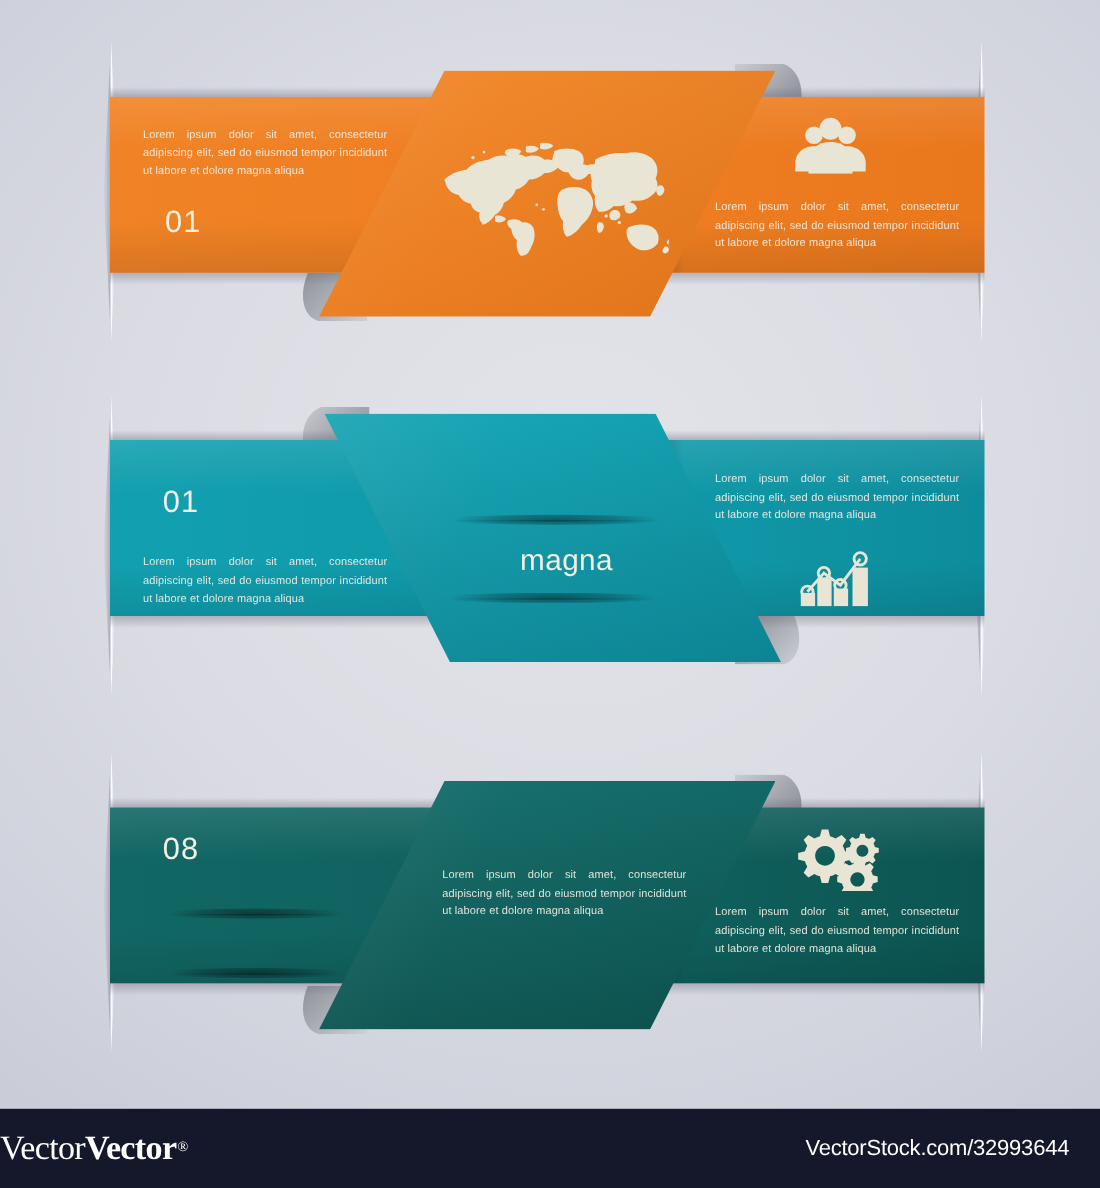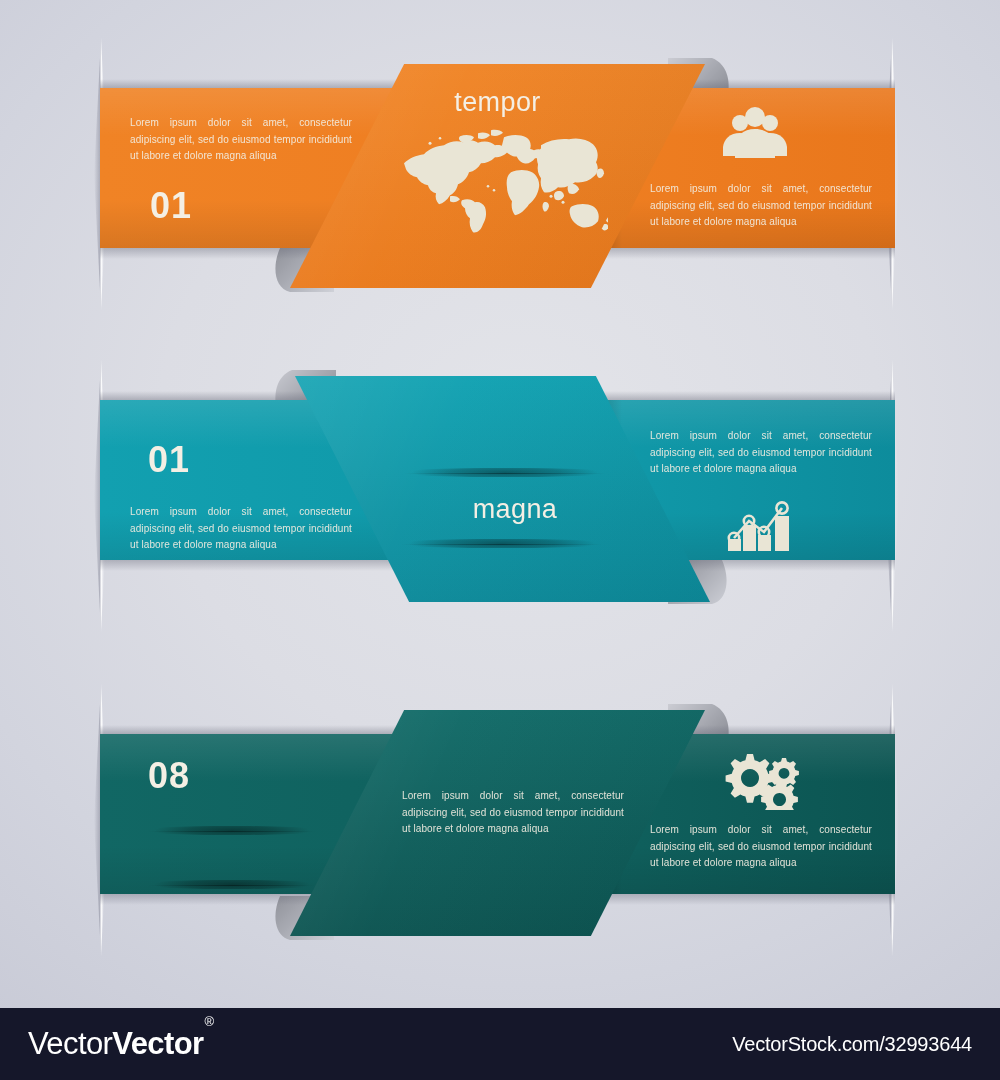--- a/index.html
+++ b/index.html
@@ -83,22 +83,22 @@
   
   .bodytext{
     font-size:10px;
     line-height:16.5px;
     text-align:justify;
     color:#f2ede1;
     opacity:.93;
     letter-spacing:.1px;
   }
   .num{
-    font-size:36px;
-    font-weight:700;
+    font-size:28px;
+    font-weight:400;
     color:#f4efe4;
     letter-spacing:1px;
     line-height:1;
   }
   .headline{
     font-size:27px;
     color:#f4efe4;
     letter-spacing:.4px;
     text-align:center;
     line-height:1;
@@ -117,24 +117,23 @@
   .icon-wrap{display:flex;align-items:center;justify-content:center;}
 
   
   #wm{
     position:absolute;left:0;bottom:0;width:1000px;height:72px;
     background:#15172a;
     display:flex;align-items:center;
     color:#ffffff;
   }
   #wm .logo{
-    margin-left:28px;
     font-size:31px;
     letter-spacing:-0.6px;
-    display:flex;align-items:flex-start;
+    display:flex;align-items:flex-end;font-family:Liberation Serif, serif;
   }
   #wm .logo .thin{font-weight:300;}
   #wm .logo .bold{font-weight:700;}
   #wm .logo .reg{font-size:13px;position:relative;top:-12px;margin-left:1px;}
   #wm .url{
     margin-left:auto;margin-right:28px;
     font-size:20px;letter-spacing:-0.2px;
   }
 </style>
 </head>
@@ -197,21 +196,20 @@
     </div>
 
     <div class="cast" style="left:596px;top:88px;width:26px;height:160px;
           background:linear-gradient(to right, rgba(0,0,0,0.22), rgba(0,0,0,0));
           clip-path:polygon(22% 0,100% 0,100% 100%,0 100%);"></div>
 
     <div class="center-panel" style="left:290px;top:64px;width:415px;height:224px;
                 background:linear-gradient(to bottom,#f08527,#ea7a1c);
                 --tl:27.5%; --br:72.5%;">
       <div class="inner-sheen"></div>
-      <div class="headline" style="position:absolute;left:0;right:0;top:25px;">tempor</div>
       <div class="icon-wrap" style="position:absolute;left:108px;top:62px;width:210px;height:108px;">
         <svg viewBox="0 0 420 215" width="210" height="108" aria-hidden="true">
           <g fill="#e9e5d5">
 
             <path d="M12,74 C22,64 36,58 52,56 C62,45 76,40 92,38 C104,30 118,28 130,32 C140,26 152,27 160,33
                      C172,28 186,30 194,38 C206,36 216,41 220,50 C214,58 204,62 194,62 C186,70 176,74 166,74
                      C160,84 152,90 142,92 C138,104 130,112 120,116 C118,126 112,134 104,138 C98,148 90,154 82,156
                      C76,150 74,142 76,134 C68,132 62,126 60,118 C50,116 42,110 38,102 C28,100 20,94 16,86 Z"></path>
 
             <path d="M212,22 C226,16 244,16 256,22 C266,28 268,40 262,50 C254,58 242,62 230,60 C220,56 212,48 208,38 Z"></path>

